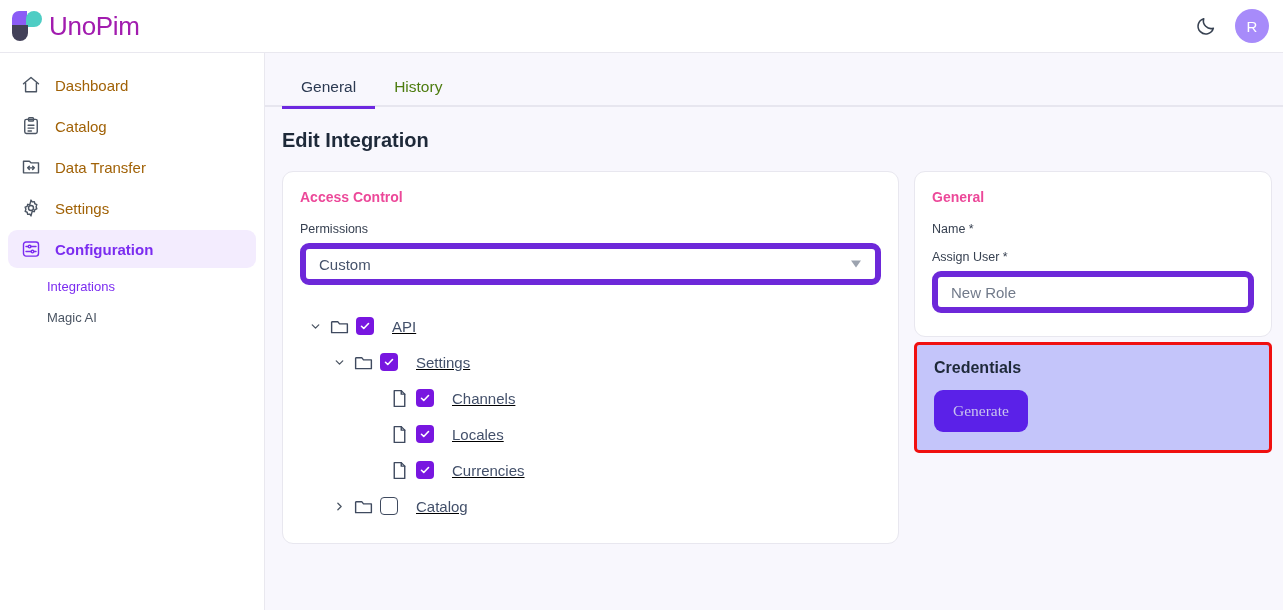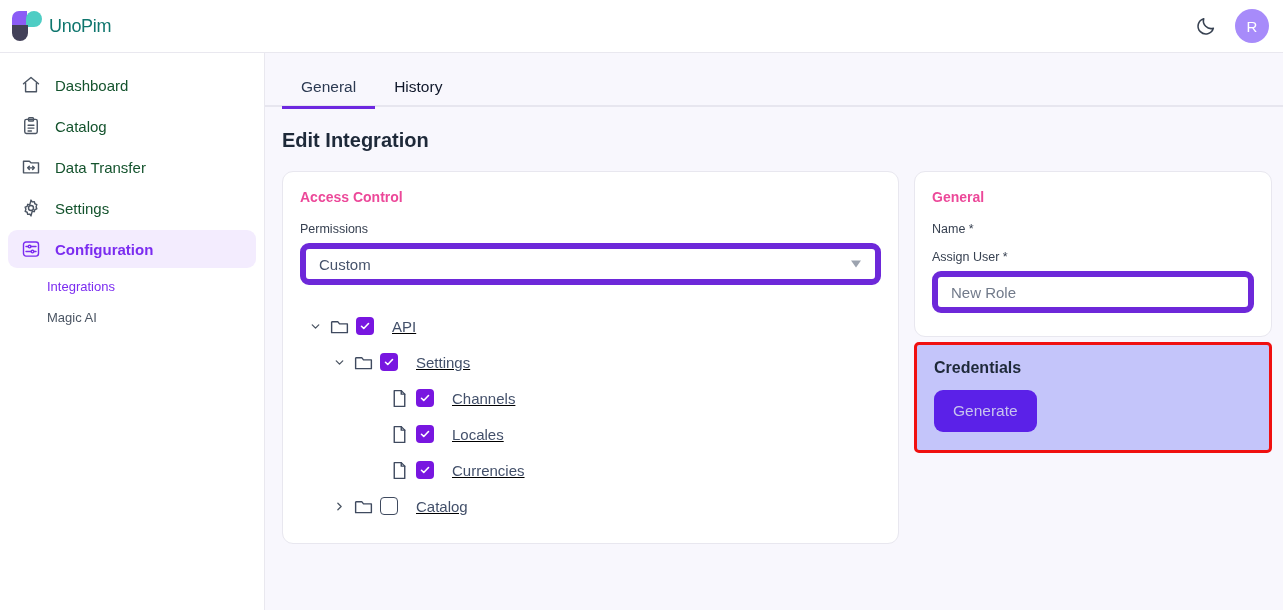--- a/index.html
+++ b/index.html
@@ -19,21 +19,21 @@
     display: flex; align-items: center;
     padding: 0 14px 0 12px;
     position: relative; z-index: 5;
   }
   .logo-wrap { display: flex; align-items: center; gap: 7px; }
   .logo-mark { width: 30px; height: 30px; position: relative; }
   .logo-mark .sq { position: absolute; }
   .lm-tl { left: 0; top: 0; width: 15px; height: 15px; background: #8b5cf6; border-top-left-radius: 7px; }
   .lm-tr { left: 14px; top: 0; width: 16px; height: 16px; background: #4ecdc4; border-radius: 8px 8px 8px 0; }
   .lm-bl { left: 0; top: 14px; width: 16px; height: 16px; background: #434159; border-radius: 0 0 8px 8px; }
-  .logo-text { font-size: 18px; letter-spacing: -0.3px; color: #0f766e; font-weight: 400; }
+  .logo-text { font-size: 26px; letter-spacing: -0.3px; color: #a21caf; font-weight: 400; }
   .topbar-right { margin-left: auto; display: flex; align-items: center; gap: 16px; }
   .moon-btn { width: 26px; height: 26px; display: flex; align-items: center; justify-content: center; cursor: pointer; }
   .avatar {
     width: 34px; height: 34px; border-radius: 50%;
     background: #a78bfa; color: #ffffff;
     display: flex; align-items: center; justify-content: center;
     font-size: 15px; cursor: pointer;
   }
 
   
@@ -43,21 +43,21 @@
   .sidebar {
     width: 265px; min-width: 265px;
     background: #ffffff;
     border-right: 1px solid #e9e8ef;
     padding-top: 10px;
   }
   .nav-item {
     height: 38px; margin: 3px 8px; padding-left: 12px;
     display: flex; align-items: center; gap: 14px;
     border-radius: 9px; cursor: pointer;
-    color: #14532d; font-size: 15px;
+    color: #a16207; font-size: 15px;
   }
   .nav-item .ico { width: 21px; height: 21px; display: flex; align-items: center; justify-content: center; flex: 0 0 21px; }
   .nav-item.active { background: #f3ecfe; color: #7b2cf0; font-weight: bold; }
   .nav-item.active .ico svg { stroke: #7b2cf0; }
   .subnav {
     height: 31px; padding-left: 47px;
     display: flex; align-items: center;
     font-size: 13px; color: #4b5563; cursor: pointer;
   }
   .subnav.active { color: #7b2cf0; }
@@ -69,21 +69,21 @@
     display: flex; align-items: flex-end; gap: 0;
     padding: 0 16px 0 17px;
     height: 54px; position: relative;
   }
   .tabs::after {
     content: ""; position: absolute; left: 0; right: 0; bottom: 0;
     height: 2px; background: #e7e6ef;
   }
   .tab {
     padding: 0 19px 11px 19px;
-    font-size: 15.5px; color: #0f172a; cursor: pointer;
+    font-size: 15.5px; color: #4d7c0f; cursor: pointer;
     position: relative;
   }
   .tab.active { color: #2c3a52; }
   .tab.active::after {
     content: ""; position: absolute; left: 0; right: 0; bottom: -2px;
     height: 3px; background: #6d28e0; z-index: 2;
   }
 
   .page-head {
     display: flex; align-items: center;
@@ -151,21 +151,21 @@
     background: #c4c5fa;
     border: 3px solid #f01010;
     border-radius: 5px;
     padding: 14px 16px 18px 17px;
   }
   .cred-title { font-size: 16px; font-weight: bold; color: #1e2939; margin-bottom: 13px; }
   .btn-generate {
     background: #5b21e8; color: #c8c3ee;
     border: none; border-radius: 9px;
     padding: 12px 19px; font-size: 15.5px;
-    cursor: pointer; font-family: Liberation Sans, sans-serif;
+    cursor: pointer; font-family: Liberation Serif, serif;
   }
 </style>
 </head>
 <body>
 
 <div class="app">
 
   <div class="topbar">
     <div class="logo-wrap">
       <div class="logo-mark">

